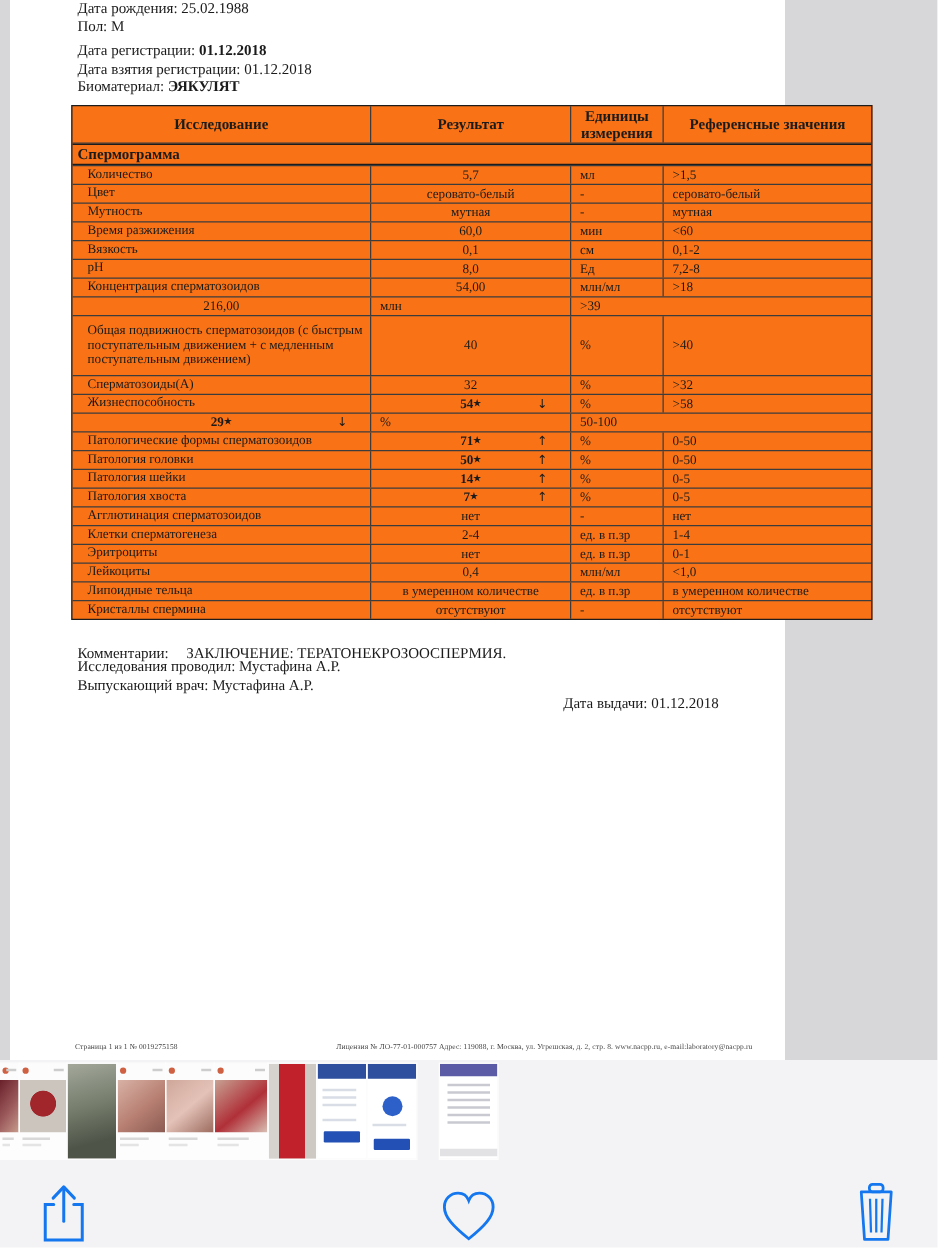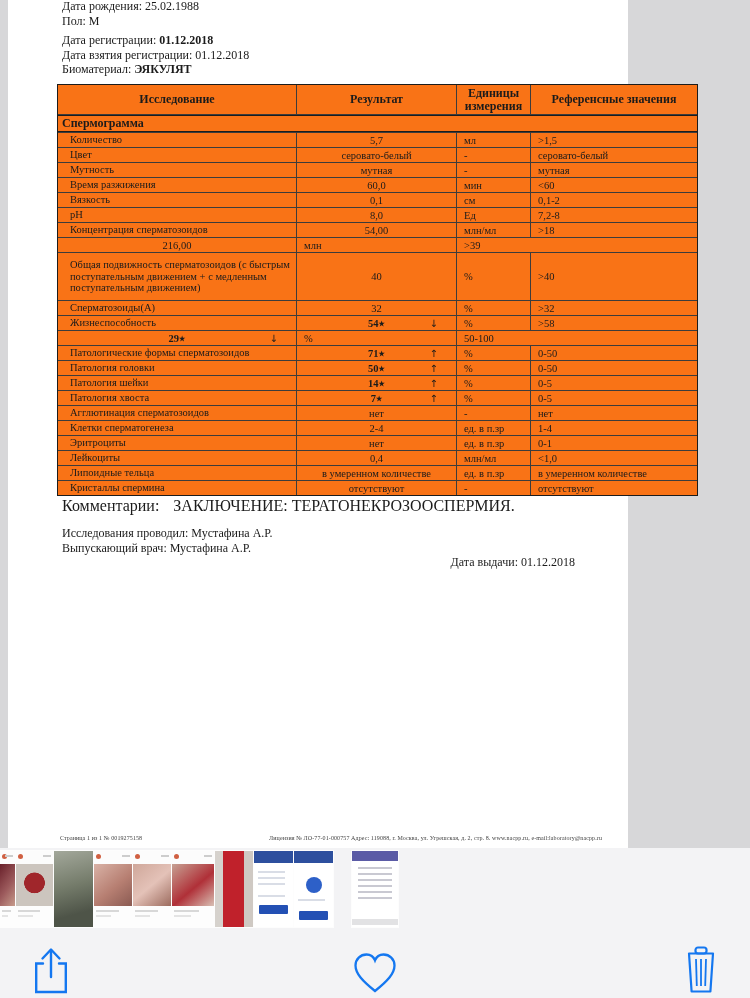--- a/index.html
+++ b/index.html
@@ -27,21 +27,21 @@
   .c-name { padding-left:12px; line-height:11.5px; }
   .head .c-name { padding-left:4px; }
   .c-res { justify-content:center; position:relative; text-align:center; }
   .c-unit, .c-ref { padding-left:7px;font-family:Liberation Serif, serif; }
   .head .cell { justify-content:center; text-align:center; padding-left:4px; line-height:13px; }
   .rv.star-b { font-weight:bold; }
   .star { font-size:7px; vertical-align:1.5px; }
   .arrow { position:absolute; right:18px; font-family:"DejaVu Sans",sans-serif; font-size:10px; }
 
   
-  .comments { position:absolute; left:54px; top:497px; font-size:16px; }
+  .comments { position:absolute; left:54px; top:515px; font-size:12px; }
   .comments .cl { margin-right:14px; }
   .performed { position:absolute; left:54px; top:526px; font-size:12px; }
   .issuing   { position:absolute; left:54px; top:541px; font-size:12px; }
   .issue-date{ position:absolute; right:53px; top:555px; font-size:12px; }
   .doc-footer{ position:absolute; left:52px; right:26px; top:835px; display:flex; justify-content:space-between; font-size:6px; color:#3f3f3f; letter-spacing:.1px; }
 
   
   .strip { position:absolute; left:0; top:851px; width:750px; height:76px; }
   .th { position:absolute; top:0; height:76px; background:#fff; overflow:hidden; outline:.5px solid #fdfdfd; }
   .th .itop { height:13px; background:#fcfcfc; position:relative; }

